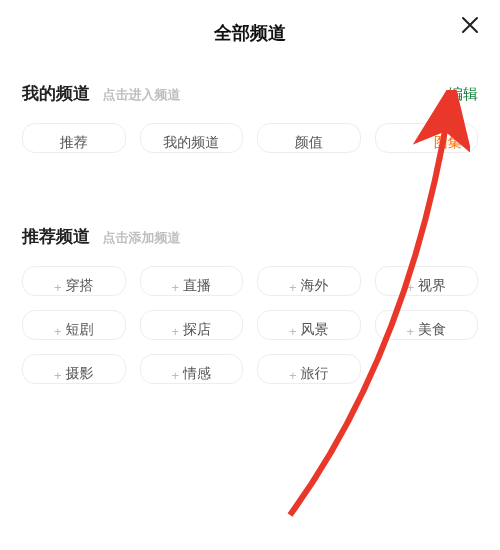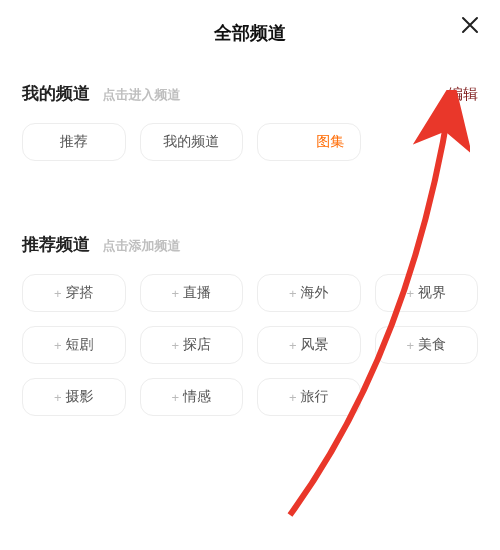--- a/index.html
+++ b/index.html
@@ -53,34 +53,34 @@
       font-weight: 700;
     }
     .section-hint {
       font-size: 13px;
       color: #bfbfbf;
       margin-left: 8px;
       font-weight: 700;
     }
     .edit-link {
       font-size: 15px;
-      color: #7f1d1d;
+      color: #15803d;
       cursor: pointer;
     }
     .chip-grid {
       display: grid;
       grid-template-columns: repeat(4, 1fr);
       gap: 14px;
     }
     .chip {
-      height: 38px;
+      height: 30px;
       border: 1px solid #ededed;
       border-radius: 13px;
       display: flex;
-      align-items: center;
+      align-items: flex-end;
       justify-content: center;
       font-size: 14px;
       color: #555;
       background: #fff;
       cursor: pointer;
     }
     .chip.active {
       color: #ff6a00;
       padding-left: 43px;
     }
@@ -118,20 +118,23 @@
     </div>
     <span class="edit-link">编辑</span>
   </div>
   <div class="chip-grid" id="my-grid">
       <div class="chip">
         <span>推荐</span>
       </div>
       <div class="chip">
         <span>我的频道</span>
       </div>
+      <div class="chip">
+        <span>颜值</span>
+      </div>
       <div class="chip active">
         <span>图集</span>
       </div>
     </div>
 </div>
 
 <div class="section">
   <div class="section-head lower">
     <div>
       <span class="section-title">推荐频道</span>

